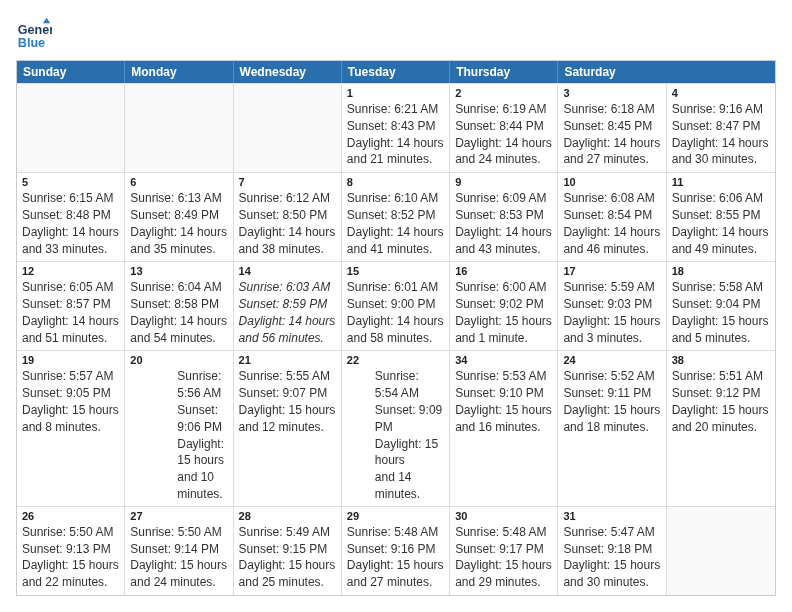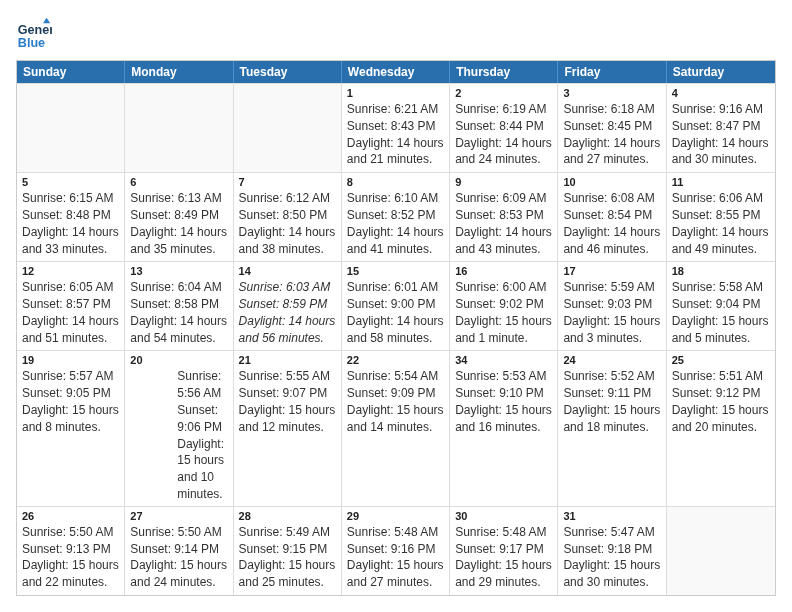--- a/index.html
+++ b/index.html
@@ -120,24 +120,23 @@
     <div class="title-block">
       <div class="month-title"></div>
       <div class="location"></div>
     </div>
   </div>
 
   <div class="calendar">
     <div class="cal-header" id="cal-header">
         <div class="cal-header-cell">Sunday</div>
         <div class="cal-header-cell">Monday</div>
+        <div class="cal-header-cell">Wednesday</div>
         <div class="cal-header-cell">Tuesday</div>
-        <div class="cal-header-cell">Wednesday</div>
         <div class="cal-header-cell">Thursday</div>
-        <div class="cal-header-cell">Friday</div>
         <div class="cal-header-cell">Saturday</div>
       </div>
     <div class="cal-body" id="cal-body">
         <div class="cal-row">
           <div class="cal-cell empty"></div>
           <div class="cal-cell empty"></div>
           <div class="cal-cell empty"></div>
           <div class="cal-cell">
             <span class="day-num">1</span>
             <div class="cell-info" style="white-space: pre-line;">Sunrise: 6:21 AM
@@ -286,41 +285,41 @@
           </div>
           <div class="cal-cell">
             <span class="day-num">21</span>
             <div class="cell-info" style="white-space: pre-line;">Sunrise: 5:55 AM
 Sunset: 9:07 PM
 Daylight: 15 hours
 and 12 minutes.</div>
           </div>
           <div class="cal-cell">
             <span class="day-num">22</span>
-            <div class="cell-info" style="white-space: pre-line;">Sunrise: 5:54 AM
+            <div class="cell-info" style="white-space: pre-line; margin-left: 28px;">Sunrise: 5:54 AM
 Sunset: 9:09 PM
 Daylight: 15 hours
 and 14 minutes.</div>
           </div>
           <div class="cal-cell">
             <span class="day-num">34</span>
             <div class="cell-info" style="white-space: pre-line;">Sunrise: 5:53 AM
 Sunset: 9:10 PM
 Daylight: 15 hours
 and 16 minutes.</div>
           </div>
           <div class="cal-cell">
             <span class="day-num">24</span>
             <div class="cell-info" style="white-space: pre-line;">Sunrise: 5:52 AM
 Sunset: 9:11 PM
 Daylight: 15 hours
 and 18 minutes.</div>
           </div>
           <div class="cal-cell">
-            <span class="day-num">25</span>
+            <span class="day-num">38</span>
             <div class="cell-info" style="white-space: pre-line;">Sunrise: 5:51 AM
 Sunset: 9:12 PM
 Daylight: 15 hours
 and 20 minutes.</div>
           </div>
         </div>
         <div class="cal-row">
           <div class="cal-cell">
             <span class="day-num">26</span>
             <div class="cell-info" style="white-space: pre-line;">Sunrise: 5:50 AM

